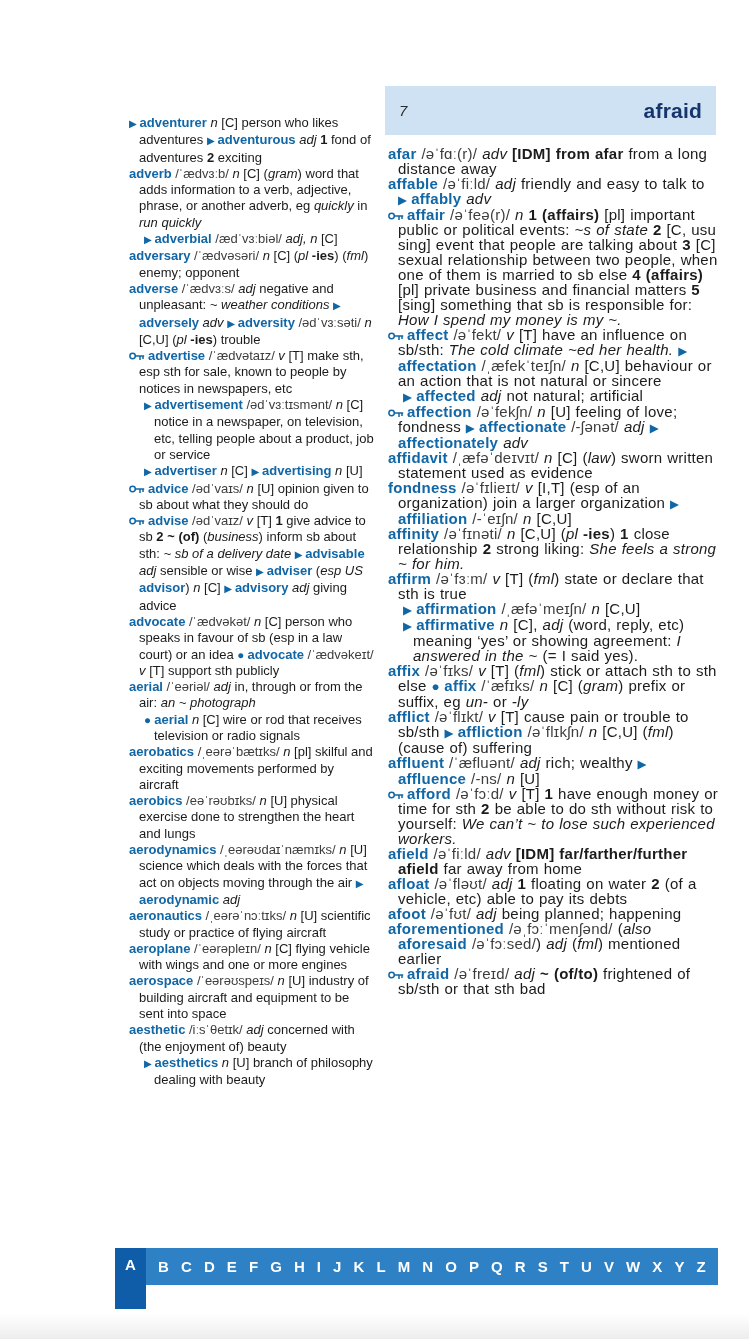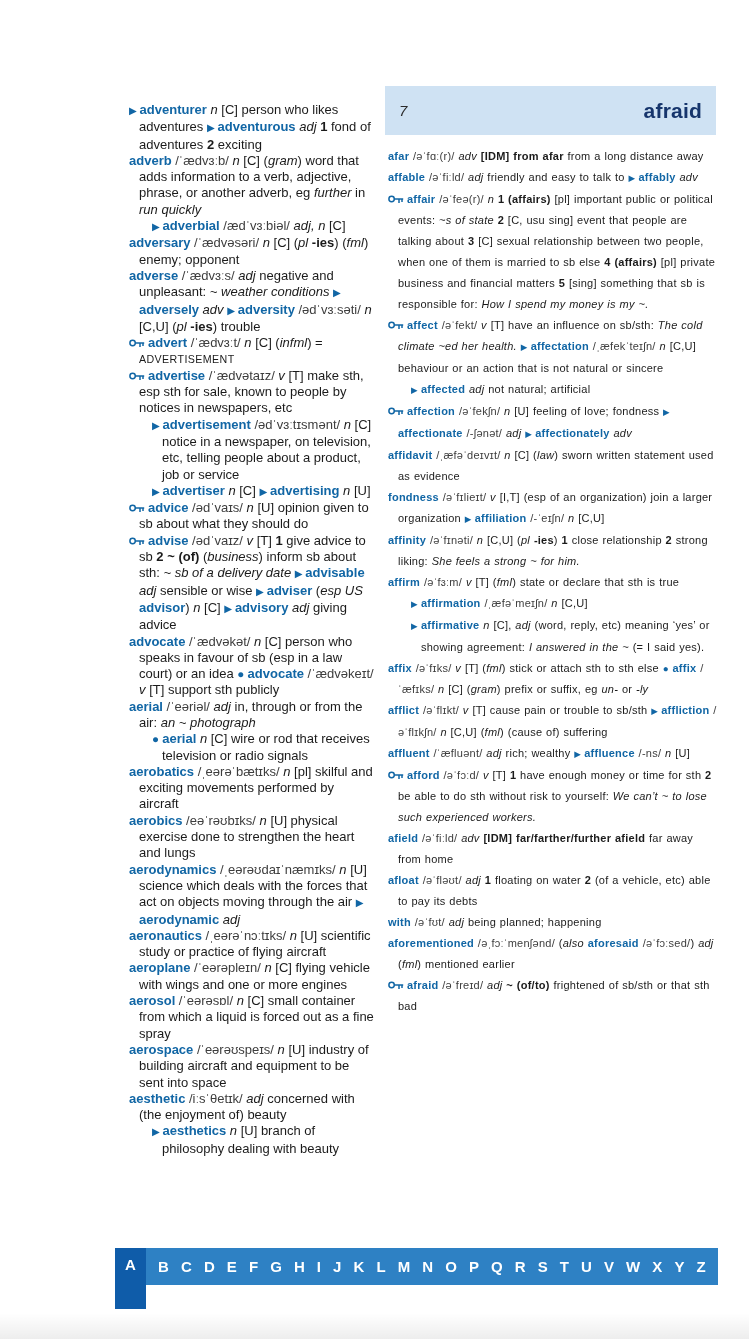--- a/index.html
+++ b/index.html
@@ -21,25 +21,25 @@
     position:absolute;left:385px;top:86px;width:331px;height:49px;
     background:#cfe2f3;
     display:flex;align-items:center;justify-content:space-between;
     padding:0 14px;box-sizing:border-box;
   }
   .page-number{font-style:italic;font-size:15px;color:#2b2b2b;}
   .guide-word{font-weight:700;font-size:21px;color:#16356c;letter-spacing:0.2px;}
 
   
   .col{position:absolute;overflow:hidden;}
-  .col-left{left:129px;top:102px;width:246px;height:1132px;font-size:13px;line-height:16.3px;}
-  .col-right{left:388px;top:146px;width:330px;height:1095px;font-size:11px;line-height:21px;letter-spacing:0.25px;word-spacing:0.5px;}
+  .col-left{left:129px;top:115px;width:246px;height:1132px;font-size:13px;line-height:16.3px;}
+  .col-right{left:388px;top:146px;width:330px;height:1095px;font-size:15px;line-height:15px;letter-spacing:0.25px;word-spacing:0.5px;}
 
   .para{padding-left:10px;text-indent:-10px;}
-  .para.deriv{margin-left:23px;}
+  .para.deriv{margin-left:15px;}
 
   .r-hw{font-weight:700;color:#1166a5;}
   .r-ph{color:#3d3d3d;}
   .r-i{font-style:italic;}
   .r-b{font-weight:700;}
   .r-arw{color:#1166a5;font-size:0.78em;}
   .r-blt{color:#1166a5;font-size:0.9em;}
   .r-sc{font-size:0.82em;letter-spacing:0.4px;}
   .r-key{white-space:nowrap;}
   .r-key svg{vertical-align:-1px;margin-right:3px;}
@@ -72,36 +72,28 @@
   <div class="header-band">
     <span class="page-number">7</span>
     <span class="guide-word">afraid</span>
   </div>
 
   <div class="col col-left" id="col-left">
       <div class="entry">
         <div class="para"><span class="r-arw">▶ </span><span class="r-hw">adventurer </span><span class="r-i">n </span><span class="r-n">[C] person who likes adventures </span><span class="r-arw">▶ </span><span class="r-hw">adventurous </span><span class="r-i">adj </span><span class="r-b">1 </span><span class="r-n">fond of adventures </span><span class="r-b">2 </span><span class="r-n">exciting</span></div>
       </div>
       <div class="entry">
-        <div class="para"><span class="r-hw">adverb </span><span class="r-ph">/ˈædvɜːb/ </span><span class="r-i">n </span><span class="r-n">[C] (</span><span class="r-i">gram</span><span class="r-n">) word that adds information to a verb, adjective, phrase, or another adverb, eg </span><span class="r-i">further</span><span class="r-n"> in </span><span class="r-i">run quickly</span></div>
+        <div class="para"><span class="r-hw">adverb </span><span class="r-ph">/ˈædvɜːb/ </span><span class="r-i">n </span><span class="r-n">[C] (</span><span class="r-i">gram</span><span class="r-n">) word that adds information to a verb, adjective, phrase, or another adverb, eg </span><span class="r-i">quickly</span><span class="r-n"> in </span><span class="r-i">run quickly</span></div>
         <div class="para deriv"><span class="r-arw">▶ </span><span class="r-hw">adverbial </span><span class="r-ph">/ædˈvɜːbiəl/ </span><span class="r-i">adj, n </span><span class="r-n">[C]</span></div>
       </div>
       <div class="entry">
         <div class="para"><span class="r-hw">adversary </span><span class="r-ph">/ˈædvəsəri/ </span><span class="r-i">n </span><span class="r-n">[C] (</span><span class="r-i">pl </span><span class="r-b">-ies</span><span class="r-n">) (</span><span class="r-i">fml</span><span class="r-n">) enemy; opponent</span></div>
       </div>
       <div class="entry">
         <div class="para"><span class="r-hw">adverse </span><span class="r-ph">/ˈædvɜːs/ </span><span class="r-i">adj </span><span class="r-n">negative and unpleasant: </span><span class="r-i">~ weather conditions </span><span class="r-arw">▶ </span><span class="r-hw">adversely </span><span class="r-i">adv </span><span class="r-arw">▶ </span><span class="r-hw">adversity </span><span class="r-ph">/ədˈvɜːsəti/ </span><span class="r-i">n </span><span class="r-n">[C,U] (</span><span class="r-i">pl </span><span class="r-b">-ies</span><span class="r-n">) trouble</span></div>
-      </div>
-      <div class="entry">
-        <div class="para"><span class="r-key"><svg width="16" height="10" viewBox="0 0 16 10" aria-hidden="true">
-              <circle cx="3.6" cy="5" r="2.7" fill="none" stroke="#1166a5" stroke-width="1.5"></circle>
-              <line x1="6.3" y1="5" x2="15.2" y2="5" stroke="#1166a5" stroke-width="1.5"></line>
-              <line x1="11" y1="5" x2="11" y2="9" stroke="#1166a5" stroke-width="1.5"></line>
-              <line x1="14" y1="5" x2="14" y2="8" stroke="#1166a5" stroke-width="1.5"></line>
-            </svg></span><span class="r-hw">advert </span><span class="r-ph">/ˈædvɜːt/ </span><span class="r-i">n </span><span class="r-n">[C] (</span><span class="r-i">infml</span><span class="r-n">) = </span><span class="r-sc">ADVERTISEMENT</span></div>
       </div>
       <div class="entry">
         <div class="para"><span class="r-key"><svg width="16" height="10" viewBox="0 0 16 10" aria-hidden="true">
               <circle cx="3.6" cy="5" r="2.7" fill="none" stroke="#1166a5" stroke-width="1.5"></circle>
               <line x1="6.3" y1="5" x2="15.2" y2="5" stroke="#1166a5" stroke-width="1.5"></line>
               <line x1="11" y1="5" x2="11" y2="9" stroke="#1166a5" stroke-width="1.5"></line>
               <line x1="14" y1="5" x2="14" y2="8" stroke="#1166a5" stroke-width="1.5"></line>
             </svg></span><span class="r-hw">advertise </span><span class="r-ph">/ˈædvətaɪz/ </span><span class="r-i">v </span><span class="r-n">[T] make sth, esp sth for sale, known to people by notices in newspapers, etc</span></div>
         <div class="para deriv"><span class="r-arw">▶ </span><span class="r-hw">advertisement </span><span class="r-ph">/ədˈvɜːtɪsmənt/ </span><span class="r-i">n </span><span class="r-n">[C] notice in a newspaper, on television, etc, telling people about a product, job or service</span></div>
         <div class="para deriv"><span class="r-arw">▶ </span><span class="r-hw">advertiser </span><span class="r-i">n </span><span class="r-n">[C] </span><span class="r-arw">▶ </span><span class="r-hw">advertising </span><span class="r-i">n </span><span class="r-n">[U]</span></div>
@@ -138,23 +130,20 @@
       <div class="entry">
         <div class="para"><span class="r-hw">aerodynamics </span><span class="r-ph">/ˌeərəʊdaɪˈnæmɪks/ </span><span class="r-i">n </span><span class="r-n">[U] science which deals with the forces that act on objects moving through the air </span><span class="r-arw">▶ </span><span class="r-hw">aerodynamic </span><span class="r-i">adj</span></div>
       </div>
       <div class="entry">
         <div class="para"><span class="r-hw">aeronautics </span><span class="r-ph">/ˌeərəˈnɔːtɪks/ </span><span class="r-i">n </span><span class="r-n">[U] scientific study or practice of flying aircraft</span></div>
       </div>
       <div class="entry">
         <div class="para"><span class="r-hw">aeroplane </span><span class="r-ph">/ˈeərəpleɪn/ </span><span class="r-i">n </span><span class="r-n">[C] flying vehicle with wings and one or more engines</span></div>
       </div>
       <div class="entry">
-        <div class="para"><span class="r-hw">aerosol </span><span class="r-ph">/ˈeərəsɒl/ </span><span class="r-i">n </span><span class="r-n">[C] small container from which a liquid is forced out as a fine spray</span></div>
-      </div>
-      <div class="entry">
         <div class="para"><span class="r-hw">aerospace </span><span class="r-ph">/ˈeərəʊspeɪs/ </span><span class="r-i">n </span><span class="r-n">[U] industry of building aircraft and equipment to be sent into space</span></div>
       </div>
       <div class="entry">
         <div class="para"><span class="r-hw">aesthetic </span><span class="r-ph">/iːsˈθetɪk/ </span><span class="r-i">adj </span><span class="r-n">concerned with (the enjoyment of) beauty</span></div>
         <div class="para deriv"><span class="r-arw">▶ </span><span class="r-hw">aesthetics </span><span class="r-i">n </span><span class="r-n">[U] branch of philosophy dealing with beauty</span></div>
       </div>
     </div>
   <div class="col col-right" id="col-right">
       <div class="entry">
         <div class="para"><span class="r-hw">afar </span><span class="r-ph">/əˈfɑː(r)/ </span><span class="r-i">adv </span><span class="r-b">[IDM] from afar </span><span class="r-n">from a long distance away</span></div>
@@ -218,21 +207,21 @@
               <line x1="14" y1="5" x2="14" y2="8" stroke="#1166a5" stroke-width="1.5"></line>
             </svg></span><span class="r-hw">afford </span><span class="r-ph">/əˈfɔːd/ </span><span class="r-i">v </span><span class="r-n">[T] </span><span class="r-b">1 </span><span class="r-n">have enough money or time for sth </span><span class="r-b">2 </span><span class="r-n">be able to do sth without risk to yourself: </span><span class="r-i">We can’t ~ to lose such experienced workers.</span></div>
       </div>
       <div class="entry">
         <div class="para"><span class="r-hw">afield </span><span class="r-ph">/əˈfiːld/ </span><span class="r-i">adv </span><span class="r-b">[IDM] far/farther/further afield </span><span class="r-n">far away from home</span></div>
       </div>
       <div class="entry">
         <div class="para"><span class="r-hw">afloat </span><span class="r-ph">/əˈfləʊt/ </span><span class="r-i">adj </span><span class="r-b">1 </span><span class="r-n">floating on water </span><span class="r-b">2 </span><span class="r-n">(of a vehicle, etc) able to pay its debts</span></div>
       </div>
       <div class="entry">
-        <div class="para"><span class="r-hw">with </span><span class="r-ph">/əˈfʊt/ </span><span class="r-i">adj </span><span class="r-n">being planned; happening</span></div>
+        <div class="para"><span class="r-hw">afoot </span><span class="r-ph">/əˈfʊt/ </span><span class="r-i">adj </span><span class="r-n">being planned; happening</span></div>
       </div>
       <div class="entry">
         <div class="para"><span class="r-hw">aforementioned </span><span class="r-ph">/əˌfɔːˈmenʃənd/ </span><span class="r-n">(</span><span class="r-i">also </span><span class="r-hw">aforesaid </span><span class="r-ph">/əˈfɔːsed/</span><span class="r-n">) </span><span class="r-i">adj </span><span class="r-n">(</span><span class="r-i">fml</span><span class="r-n">) mentioned earlier</span></div>
       </div>
       <div class="entry">
         <div class="para"><span class="r-key"><svg width="16" height="10" viewBox="0 0 16 10" aria-hidden="true">
               <circle cx="3.6" cy="5" r="2.7" fill="none" stroke="#1166a5" stroke-width="1.5"></circle>
               <line x1="6.3" y1="5" x2="15.2" y2="5" stroke="#1166a5" stroke-width="1.5"></line>
               <line x1="11" y1="5" x2="11" y2="9" stroke="#1166a5" stroke-width="1.5"></line>
               <line x1="14" y1="5" x2="14" y2="8" stroke="#1166a5" stroke-width="1.5"></line>

